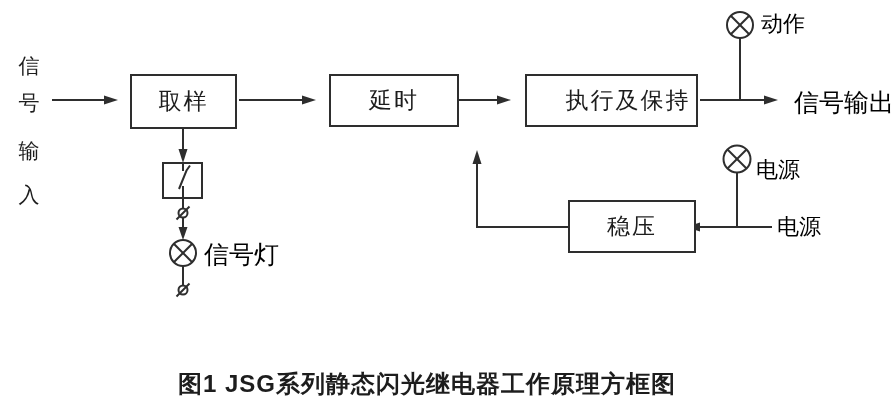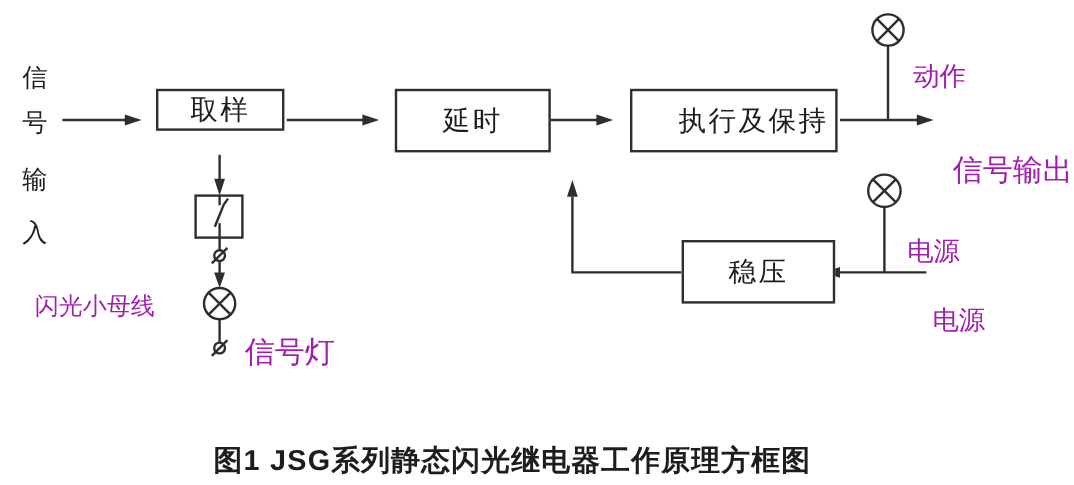--- a/index.html
+++ b/index.html
@@ -31,23 +31,22 @@
     align-items: center;
     justify-content: center;
     font-size: 23px;
     letter-spacing: 2px;
     color: #1d1d1d;
     white-space: nowrap;
   }
   .lbl {
     position: absolute;
     white-space: nowrap;
-    color: #a21caf;
+    color: #000000;
     line-height: 1;
-    margin-top: 40px;
   }
   .vchar {
     position: absolute;
     left: 17px;
     width: 24px;
     text-align: center;
     font-size: 21px;
     line-height: 1;
   }
   .f20 { font-size: 20px; }
@@ -143,31 +142,30 @@
       <line class="stroke" x1="700" y1="227" x2="772" y2="227"></line>
       <polygon class="fillhead" points="700,222.5 700,231.5 686,227"></polygon>
     </g>
 
     <g>
       <polyline class="stroke" points="568,227 477,227 477,164"></polyline>
       <polygon class="fillhead" points="472.5,164 481.5,164 477,150"></polygon>
     </g>
   </svg>
 
-  <div class="block" style="left:130px; top:74px; width:107px; height:35px;">取样</div>
+  <div class="block" style="left:130px; top:74px; width:107px; height:55px;">取样</div>
   <div class="block" style="left:329px; top:74px; width:130px; height:53px;">延时</div>
   <div class="block" style="left:525px; top:74px; width:173px; height:53px;padding-left:33px;">执行及保持</div>
   <div class="block" style="left:568px; top:200px; width:128px; height:53px;">稳压</div>
 
   <span class="vchar" style="top:55px;">信</span>
   <span class="vchar" style="top:92px;">号</span>
   <span class="vchar" style="top:140px;">输</span>
   <span class="vchar" style="top:184px;">入</span>
 
-  <span class="lbl f20" style="left:29px; top:206px;">闪光小母线</span>
   <span class="lbl f21" style="left:204px; top:242px;text-align:center;">信号灯</span>
   <span class="lbl f22" style="left:761px; top:13px;">动作</span>
   <span class="lbl f22" style="left:756px; top:159px;">电源</span>
   <span class="lbl f22" style="left:777px; top:216px;">电源</span>
   <span class="lbl f21" style="left:794px; top:90px;">信号输出</span>
 
   <div class="caption">图1  JSG系列静态闪光继电器工作原理方框图</div>
 
 </div>
 

